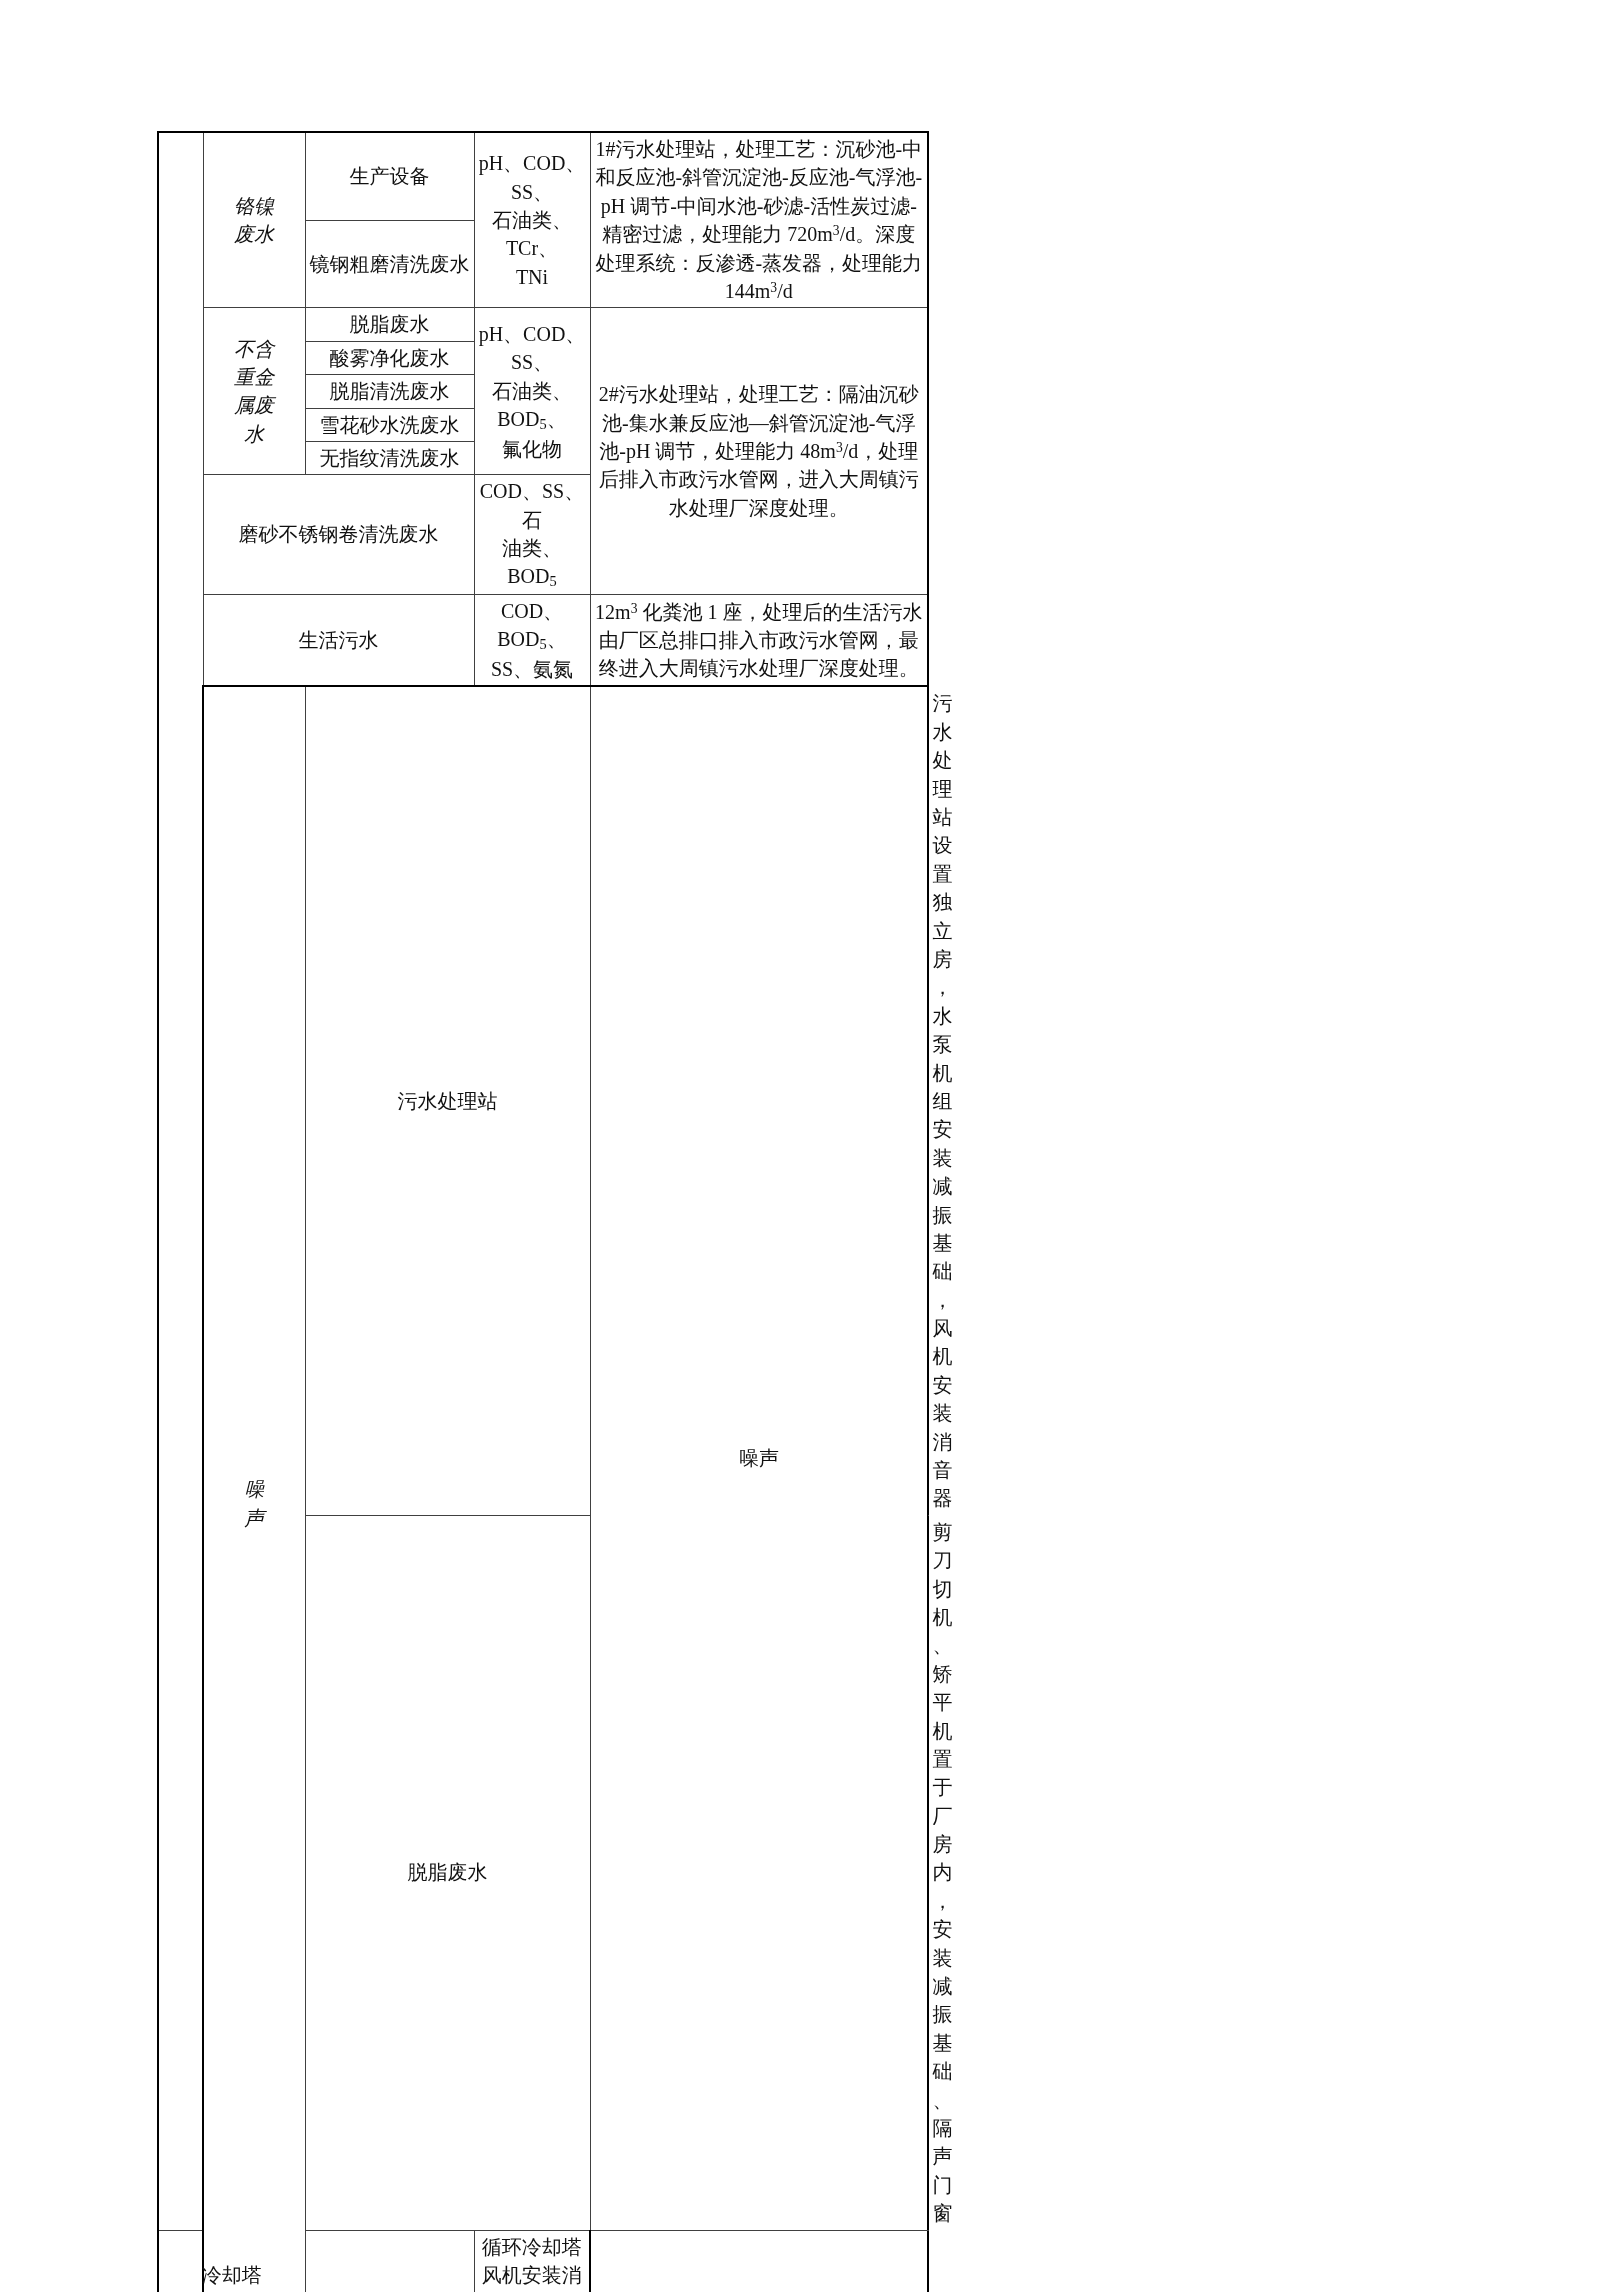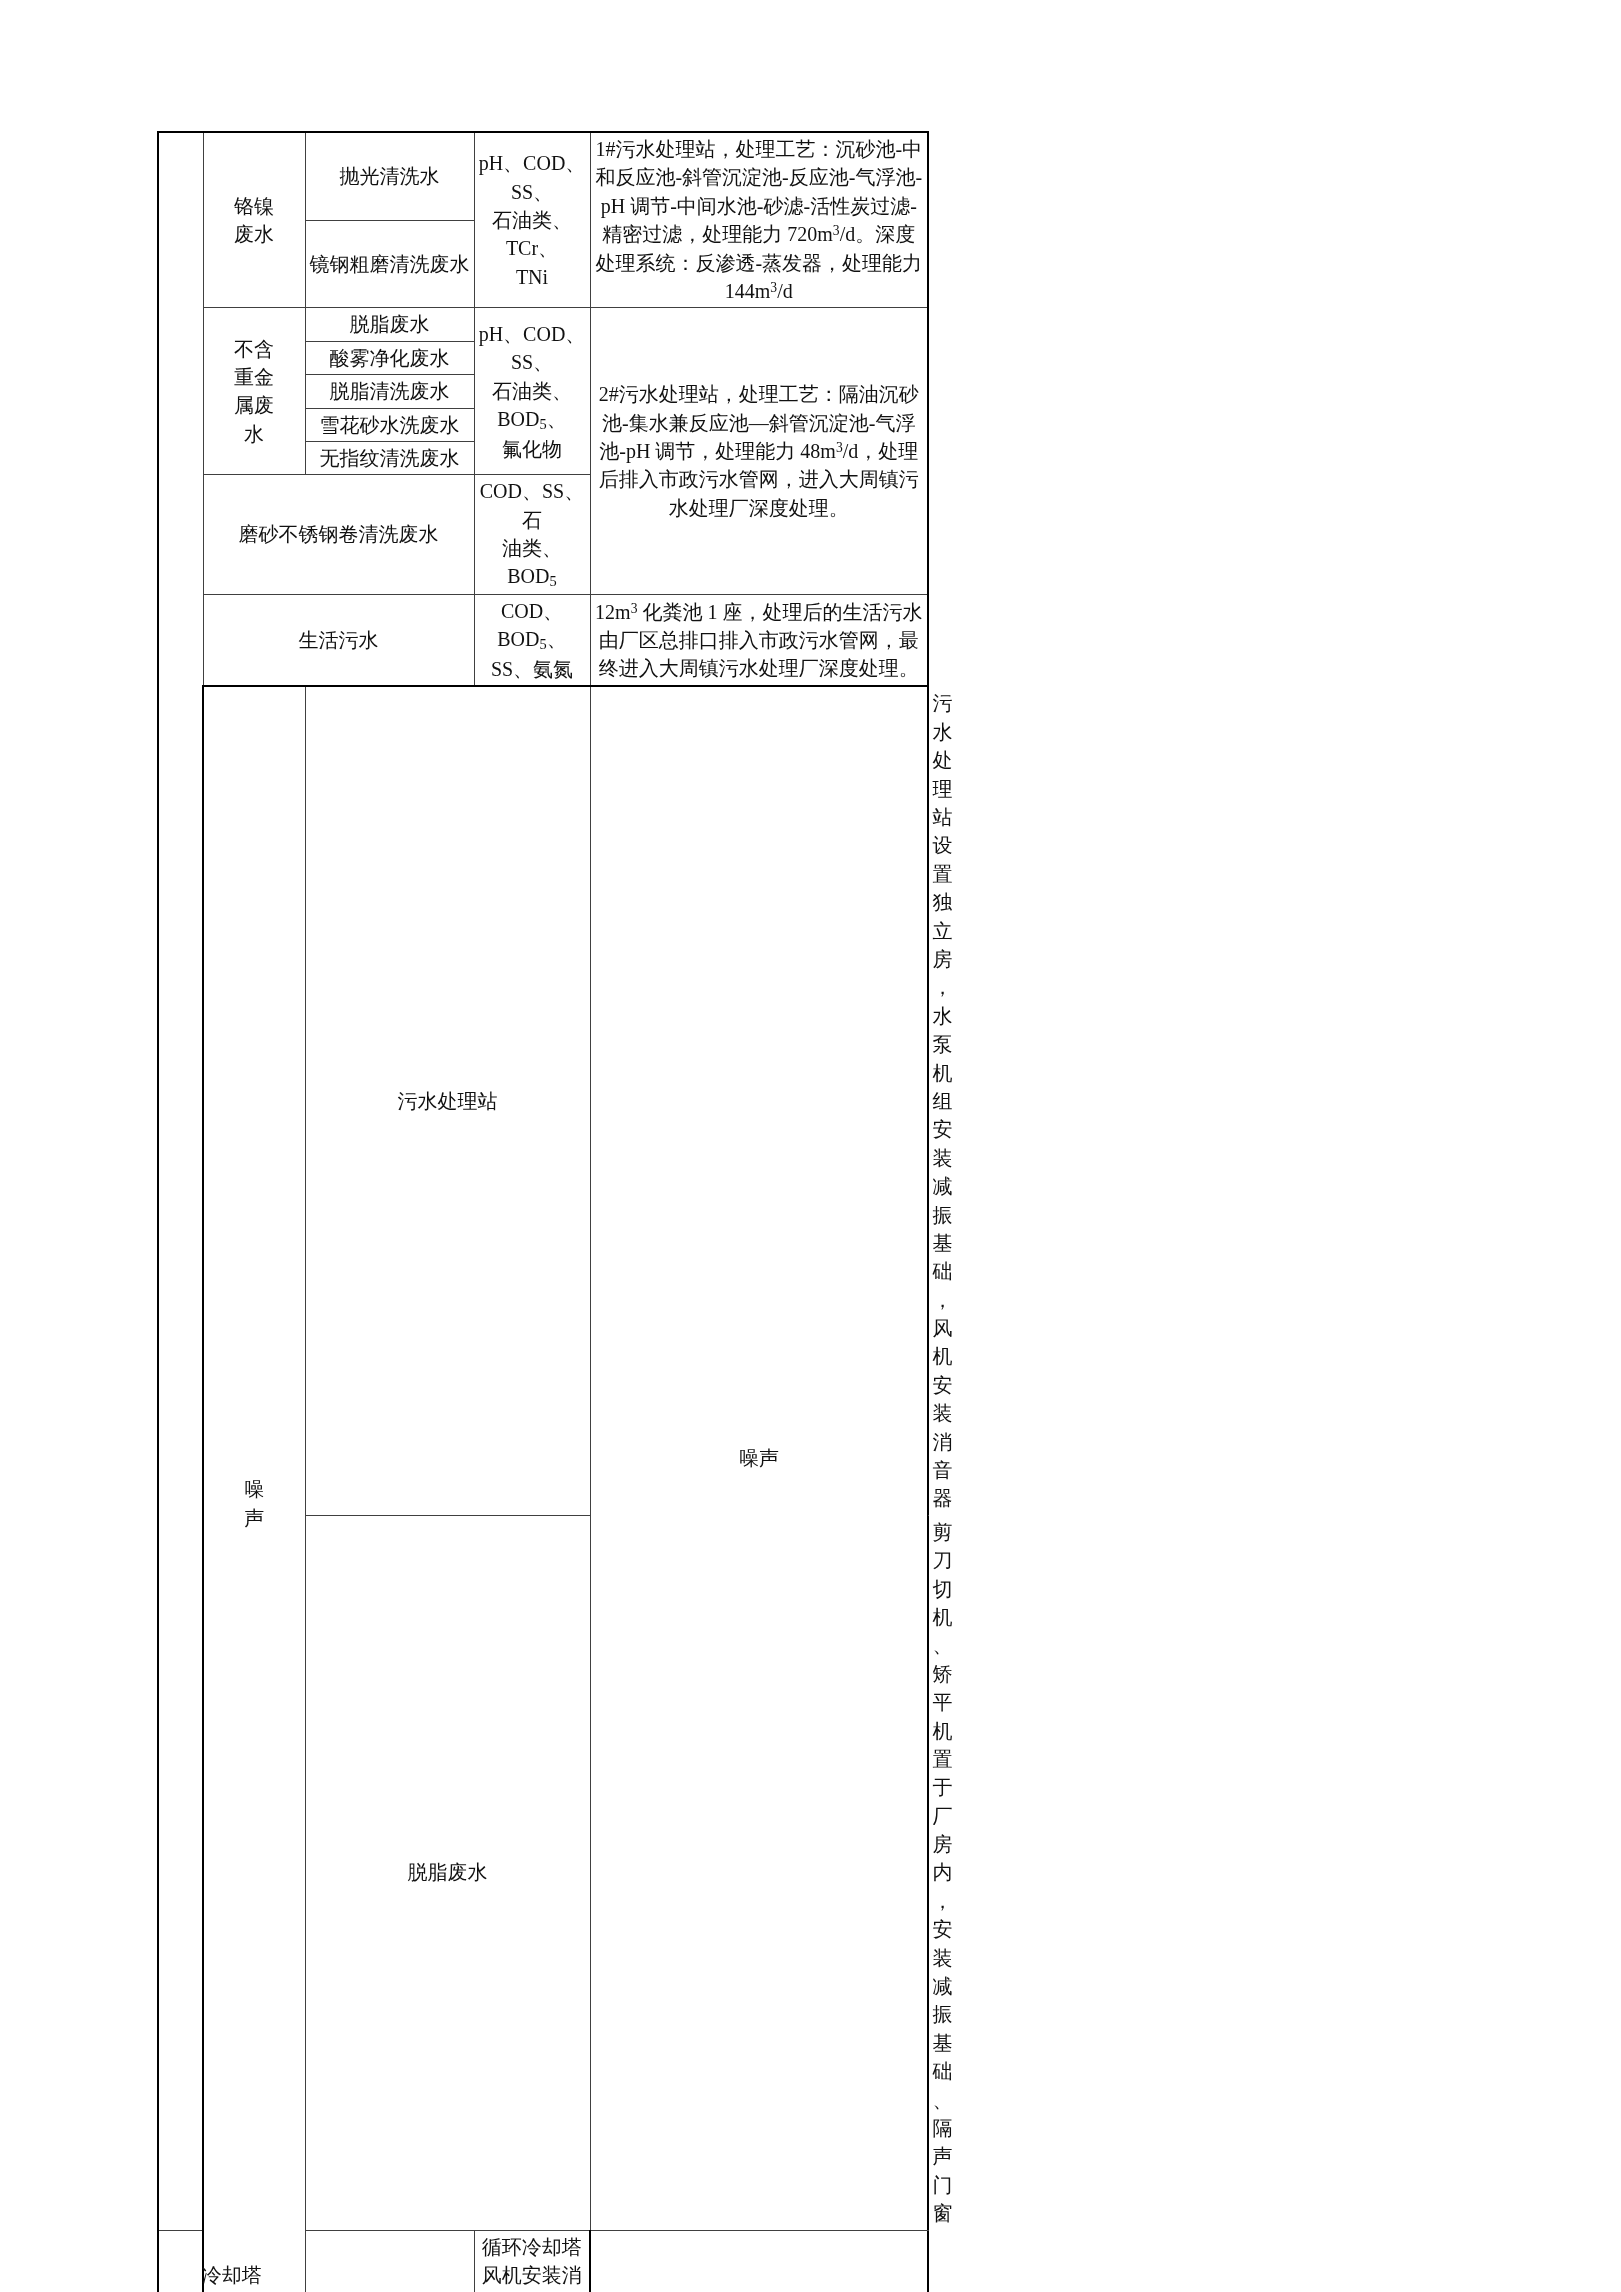--- a/index.html
+++ b/index.html
@@ -50,20 +50,21 @@
   .c-cat      { width: 45px; }
   .c-sub      { width: 102px; }
   .c-src      { width: 169px; }
   .c-pol      { width: 116px; }
   .c-desc     { width: 338px; }
 
   .vert {
     writing-mode: horizontal-tb;
     line-height: 1.25;
     font-size: 20px;
+    font-style: italic;
   }
   .vert span { display: block; }
 
   .desc {
     text-align: justify;
     text-align-last: center;
     padding: 5.9px 8.8px;
     line-height: 1.5;
     font-size: 19.6px;
   }
@@ -86,21 +87,21 @@
           <col class="c-pol">
           <col class="c-desc">
       </colgroup>
       <tbody>
 
         <tr>
           <td rowspan="11" class="thickl"></td>
           <td rowspan="2" class="vert">
             <span></span>铬镍<br>废水
           </td>
-          <td>抛光清洗水</td>
+          <td>生产设备</td>
           <td rowspan="2">
             pH、COD、SS、<br>石油类、TCr、<br>TNi
           </td>
           <td rowspan="2" class="desc thickr">
             1#污水处理站，处理工艺：沉砂池-中和反应池-斜管沉淀池-反应池-气浮池-pH 调节-中间水池-砂滤-活性炭过滤-精密过滤，处理能力 720m<sup>3</sup>/d。深度处理系统：反渗透-蒸发器，处理能力 144m<sup>3</sup>/d
           </td>
         </tr>
         <tr>
           <td>镜钢粗磨清洗废水</td>
         </tr>

